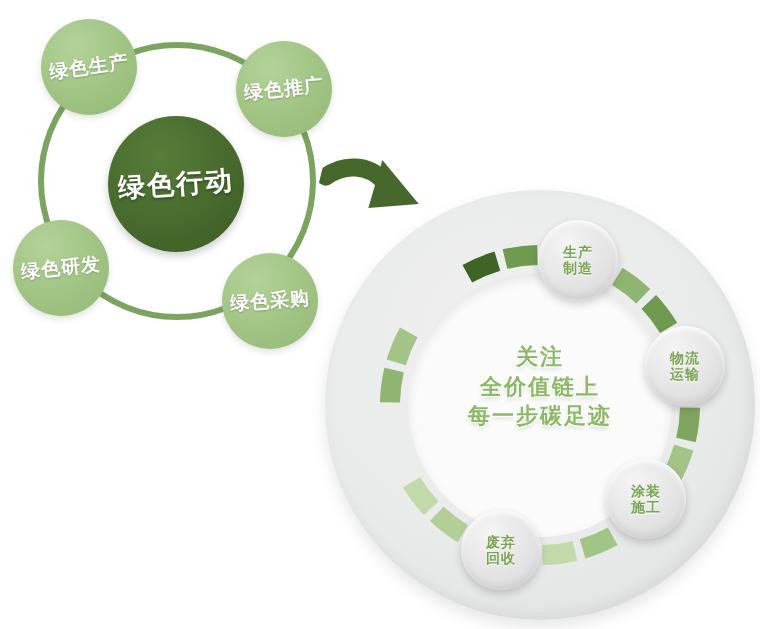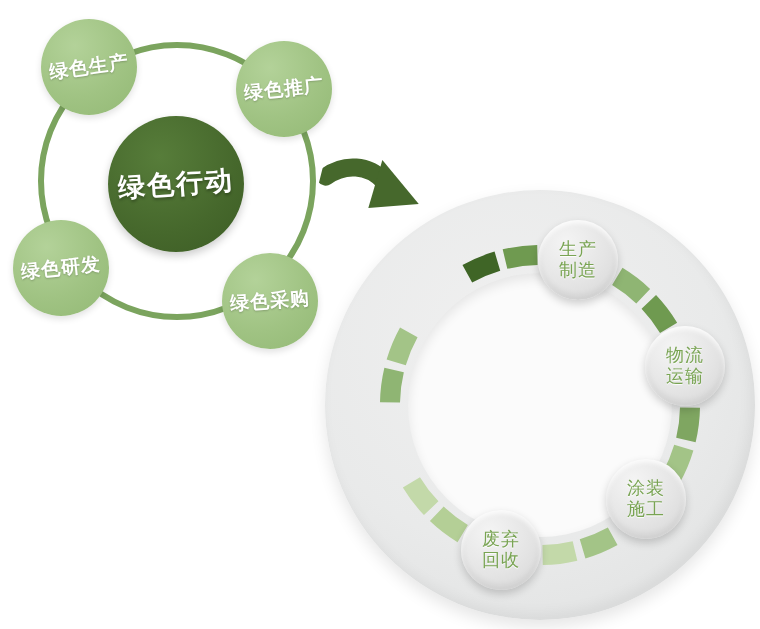--- a/index.html
+++ b/index.html
@@ -51,21 +51,21 @@
   .segments{position:absolute;left:0;top:0;}
   .node{
     position:absolute;width:80px;height:80px;border-radius:50%;
     transform:translate(-50%,-50%);
     background:radial-gradient(circle at 35% 28%, #f4f4f4 0%, #e4e4e4 55%, #d4d4d4 100%);
     box-shadow:0 4px 8px rgba(0,0,0,0.18), inset 0 3px 5px rgba(255,255,255,0.9), inset 0 -4px 7px rgba(0,0,0,0.07);
     display:flex;align-items:center;justify-content:center;
   }
   .node span{
     white-space:pre-line;text-align:center;
-    color:#79a453;font-weight:normal;font-size:18px;line-height:1.15;letter-spacing:1px;
+    color:#79a453;font-weight:bold;font-size:14px;line-height:1.15;letter-spacing:1px;
     text-shadow:0 1px 1px #ffffff;
   }
   .node1{left:253px;top:70px;}
   .node2{left:360px;top:176px;}
   .node3{left:321px;top:309px;}
   .node4{left:176px;top:360px;}
   .node5{left:70px;top:254px;}
   .node6{left:109px;top:109px;}
   .center-text{
     position:absolute;left:95px;top:152px;width:240px;
@@ -137,15 +137,18 @@
     </div>
     <div class="node node3">
       <span>涂装
 施工</span>
     </div>
     <div class="node node4">
       <span>废弃
 回收</span>
     </div>
 
+    <div class="center-text">关注
+全价值链上
+每一步碳足迹</div>
   </div>
 
 </div>
 
 </body></html>

